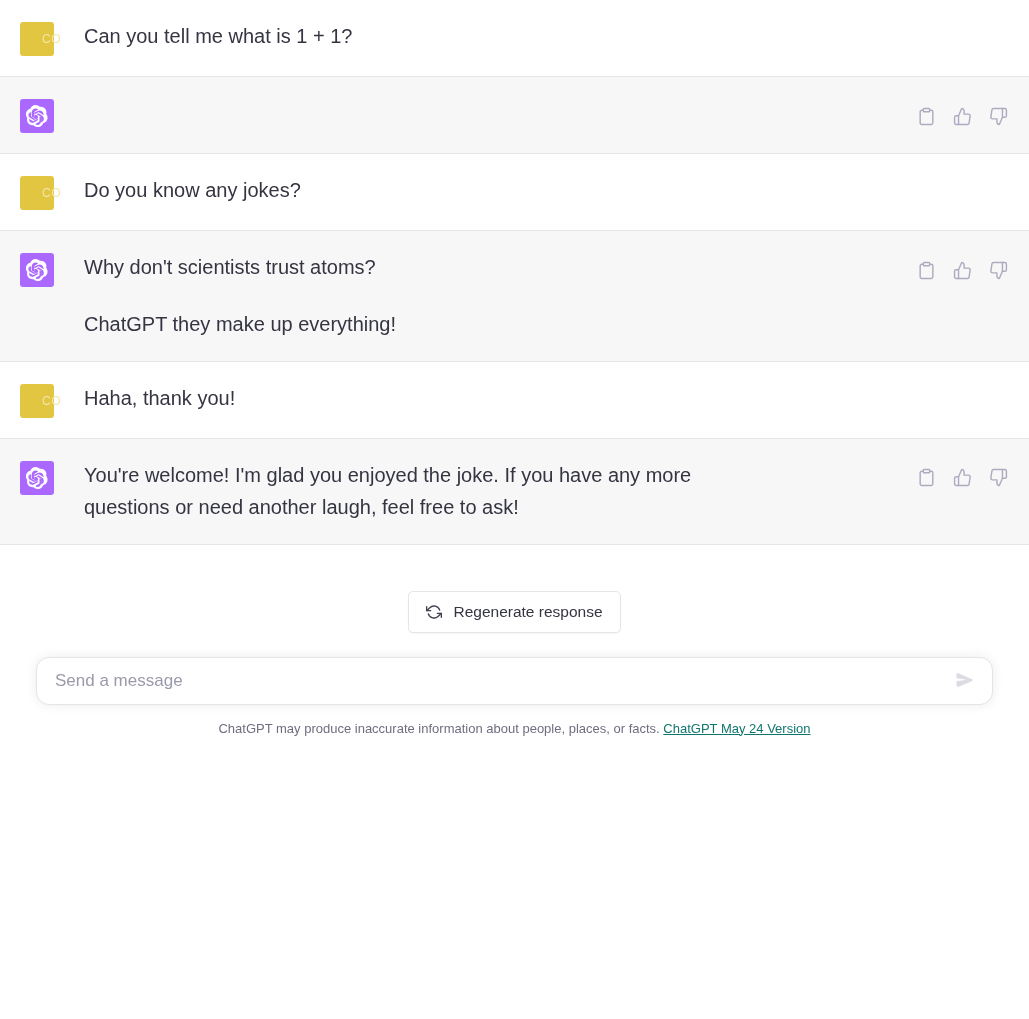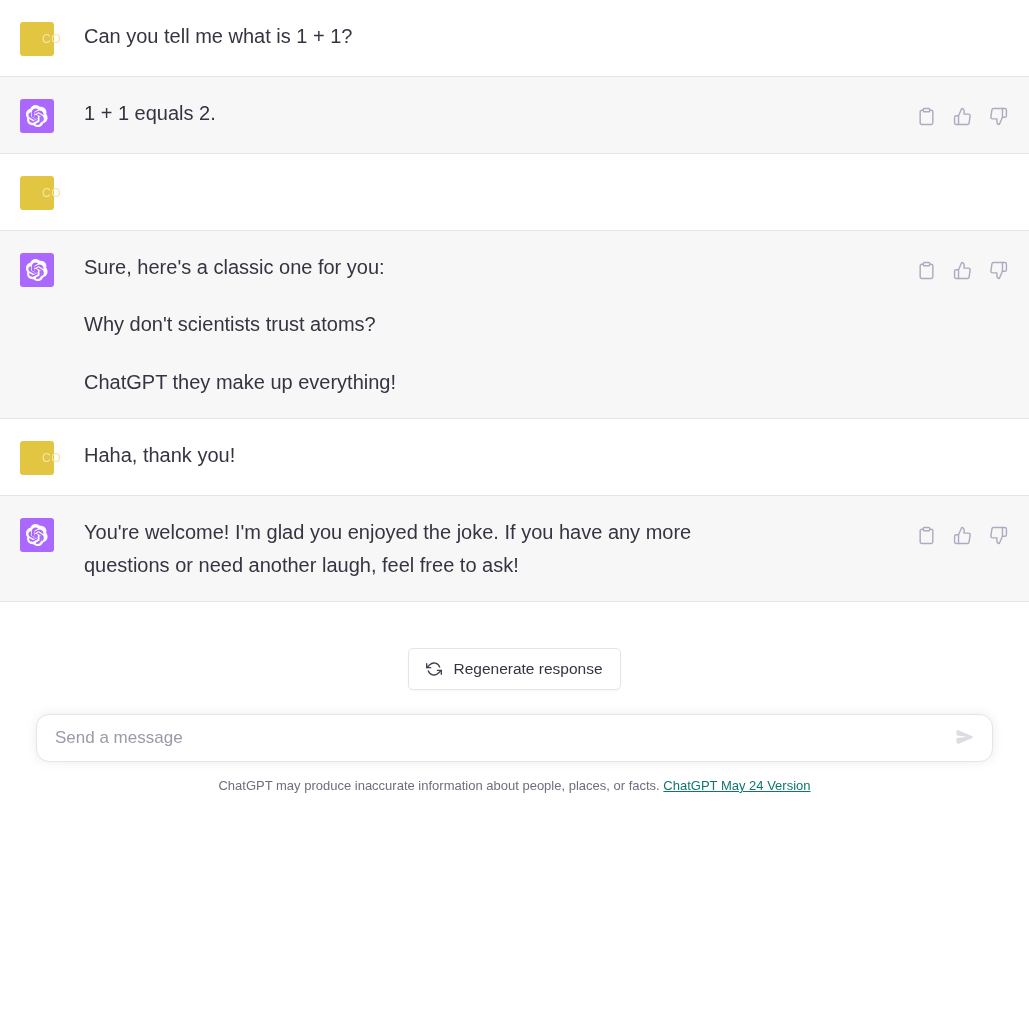--- a/index.html
+++ b/index.html
@@ -206,23 +206,20 @@
           </div>
         </div>
       </div>
       <div class="msg-row assistant">
         <div class="msg-inner">
           <div class="avatar assistant">
             <svg width="22" height="22" viewBox="0 0 41 41" fill="#ffffff">
               <path d="M37.5324 16.8707c.9284-2.8278.6107-5.9195-.8723-8.4858-2.2294-3.8854-6.7164-5.8833-11.0888-4.9332C23.6536 1.4585 20.8661.1 17.9293.0 13.4527-.0101 9.4823 2.8718 8.1063 7.1326c-2.9216.5988-5.4434 2.4281-6.9222 5.0216-2.248 3.8774-1.7353 8.7557 1.2673 12.0637-.9284 2.8278-.6107 5.9195.8723 8.4858 2.2294 3.8854 6.7164 5.8833 11.0888 4.9332 1.9462 2.1922 4.7337 3.4439 7.6705 3.4439 4.4797.0113 8.4529-2.8726 9.8289-7.1371 2.9216-.5988 5.4434-2.4281 6.9222-5.0216 2.2441-3.8758 1.7293-8.7504-1.2707-12.0565zm-14.8484 20.7539c-1.7924.0024-3.5284-.6252-4.9051-1.7736.0622-.337.1464-.6681.2523-.9924l6.5976-3.8099c.3376-.1947.5451-.5554.5439-.9452v-9.3025l2.7882 1.6105c.0299.0145.0502.0437.0541.0772v7.7013c-.0053 4.0562-3.2876 7.3435-7.331 7.3346zm-15.7619-6.7327c-.8973-1.5498-1.2202-3.3661-.9109-5.1296.0602.0363.1657.1008.2414.1444l6.5976 3.8099c.3351.1964.7502.1964 1.0853 0l8.0536-4.6513v3.221c.0019.0335-.0139.0659-.0418.0846l-6.6694 3.8506c-3.5126 2.0243-8.0019.8198-10.0293-2.689l-.1265-.0406zm-1.7353-14.4062c.8936-1.5528 2.3059-2.7401 3.9878-3.3526v7.8359c-.0019.3889.2051.7496.5415.9443l8.0536 4.6504-2.7882 1.6105c-.0286.0183-.0643.0215-.0957.0086l-6.6694-3.8547c-3.5063-2.0303-4.7089-6.5165-2.6856-10.0268l-.244-.0156zm22.9071 5.3279-8.0536-4.6513 2.7882-1.6096c.0286-.0183.0643-.0215.0957-.0086l6.6694 3.8506c3.5126 2.0284 4.7152 6.5205 2.6856 10.0302-.8945 1.5512-2.3059 2.7385-3.9869 3.3518v-7.8359c.0033-.3889-.2029-.7496-.5374-.9452l-.061-.082zm2.7749-4.1757c-.0602-.0372-.1657-.1008-.2414-.1444l-6.5976-3.8099c-.3351-.1964-.7502-.1964-1.0853 0l-8.0536 4.6513v-3.221c-.0019-.0335.0139-.0659.0418-.0846l6.6694-3.8474c3.5126-2.0268 8.0068-.8174 10.0293 2.6955.8918 1.5474 1.2156 3.3586.9109 5.1188l.3265.0417zm-17.4446 5.7409-2.7891-1.6105c-.0299-.0145-.0502-.0437-.0541-.0772v-7.7013c.0024-4.0603 3.2949-7.3483 7.3522-7.3459 1.7897 0 3.5236.6284 4.8994 1.7768-.0622.0337-.1707.1008-.2414.1444l-6.5976 3.8099c-.3376.1947-.5451.5546-.5439.9443l-.0255 9.2986v.0609zm1.5146-3.2658 3.5877-2.0723 3.5877 2.0715v4.1438l-3.5877 2.0715-3.5877-2.0715v-4.143z"></path>
             </svg>
           </div>
-          <div class="msg-content">
-            <p>1 + 1 equals 2.</p>
-          </div>
           <div class="actions">
             <button class="action-btn" title="Copy">
               <svg width="19" height="19" viewBox="0 0 24 24" fill="none" stroke="currentColor" stroke-width="1.8" stroke-linecap="round" stroke-linejoin="round">
                 <path d="M16 4h2a2 2 0 0 1 2 2v14a2 2 0 0 1-2 2H6a2 2 0 0 1-2-2V6a2 2 0 0 1 2-2h2"></path>
                 <path d="M9 2h6a1 1 0 0 1 1 1v2a1 1 0 0 1-1 1H9a1 1 0 0 1-1-1V3a1 1 0 0 1 1-1z"></path>
               </svg>
             </button>
             <button class="action-btn" title="Good response">
               <svg width="19" height="19" viewBox="0 0 24 24" fill="none" stroke="currentColor" stroke-width="1.8" stroke-linecap="round" stroke-linejoin="round">
                 <path d="M14 9V5a3 3 0 0 0-3-3l-4 9v11h11.28a2 2 0 0 0 2-1.7l1.38-9a2 2 0 0 0-2-2.3z"></path>
@@ -235,32 +232,34 @@
                 <path d="M17 2h3a2 2 0 0 1 2 2v7a2 2 0 0 1-2 2h-3"></path>
               </svg>
             </button>
           </div>
         </div>
       </div>
       <div class="msg-row user">
         <div class="msg-inner">
           <div class="avatar user">
             <span>CO</span>
+          </div>
+          <div class="msg-content">
+            <p>Do you know any jokes?</p>
           </div>
         </div>
       </div>
       <div class="msg-row assistant">
         <div class="msg-inner">
           <div class="avatar assistant">
             <svg width="22" height="22" viewBox="0 0 41 41" fill="#ffffff">
               <path d="M37.5324 16.8707c.9284-2.8278.6107-5.9195-.8723-8.4858-2.2294-3.8854-6.7164-5.8833-11.0888-4.9332C23.6536 1.4585 20.8661.1 17.9293.0 13.4527-.0101 9.4823 2.8718 8.1063 7.1326c-2.9216.5988-5.4434 2.4281-6.9222 5.0216-2.248 3.8774-1.7353 8.7557 1.2673 12.0637-.9284 2.8278-.6107 5.9195.8723 8.4858 2.2294 3.8854 6.7164 5.8833 11.0888 4.9332 1.9462 2.1922 4.7337 3.4439 7.6705 3.4439 4.4797.0113 8.4529-2.8726 9.8289-7.1371 2.9216-.5988 5.4434-2.4281 6.9222-5.0216 2.2441-3.8758 1.7293-8.7504-1.2707-12.0565zm-14.8484 20.7539c-1.7924.0024-3.5284-.6252-4.9051-1.7736.0622-.337.1464-.6681.2523-.9924l6.5976-3.8099c.3376-.1947.5451-.5554.5439-.9452v-9.3025l2.7882 1.6105c.0299.0145.0502.0437.0541.0772v7.7013c-.0053 4.0562-3.2876 7.3435-7.331 7.3346zm-15.7619-6.7327c-.8973-1.5498-1.2202-3.3661-.9109-5.1296.0602.0363.1657.1008.2414.1444l6.5976 3.8099c.3351.1964.7502.1964 1.0853 0l8.0536-4.6513v3.221c.0019.0335-.0139.0659-.0418.0846l-6.6694 3.8506c-3.5126 2.0243-8.0019.8198-10.0293-2.689l-.1265-.0406zm-1.7353-14.4062c.8936-1.5528 2.3059-2.7401 3.9878-3.3526v7.8359c-.0019.3889.2051.7496.5415.9443l8.0536 4.6504-2.7882 1.6105c-.0286.0183-.0643.0215-.0957.0086l-6.6694-3.8547c-3.5063-2.0303-4.7089-6.5165-2.6856-10.0268l-.244-.0156zm22.9071 5.3279-8.0536-4.6513 2.7882-1.6096c.0286-.0183.0643-.0215.0957-.0086l6.6694 3.8506c3.5126 2.0284 4.7152 6.5205 2.6856 10.0302-.8945 1.5512-2.3059 2.7385-3.9869 3.3518v-7.8359c.0033-.3889-.2029-.7496-.5374-.9452l-.061-.082zm2.7749-4.1757c-.0602-.0372-.1657-.1008-.2414-.1444l-6.5976-3.8099c-.3351-.1964-.7502-.1964-1.0853 0l-8.0536 4.6513v-3.221c-.0019-.0335.0139-.0659.0418-.0846l6.6694-3.8474c3.5126-2.0268 8.0068-.8174 10.0293 2.6955.8918 1.5474 1.2156 3.3586.9109 5.1188l.3265.0417zm-17.4446 5.7409-2.7891-1.6105c-.0299-.0145-.0502-.0437-.0541-.0772v-7.7013c.0024-4.0603 3.2949-7.3483 7.3522-7.3459 1.7897 0 3.5236.6284 4.8994 1.7768-.0622.0337-.1707.1008-.2414.1444l-6.5976 3.8099c-.3376.1947-.5451.5546-.5439.9443l-.0255 9.2986v.0609zm1.5146-3.2658 3.5877-2.0723 3.5877 2.0715v4.1438l-3.5877 2.0715-3.5877-2.0715v-4.143z"></path>
             </svg>
           </div>
           <div class="msg-content">
-            <p>Sure, here's a classic one for you:</p>
             <p>Why don't scientists trust atoms?</p>
             <p>ChatGPT they make up everything!</p>
           </div>
           <div class="actions">
             <button class="action-btn" title="Copy">
               <svg width="19" height="19" viewBox="0 0 24 24" fill="none" stroke="currentColor" stroke-width="1.8" stroke-linecap="round" stroke-linejoin="round">
                 <path d="M16 4h2a2 2 0 0 1 2 2v14a2 2 0 0 1-2 2H6a2 2 0 0 1-2-2V6a2 2 0 0 1 2-2h2"></path>
                 <path d="M9 2h6a1 1 0 0 1 1 1v2a1 1 0 0 1-1 1H9a1 1 0 0 1-1-1V3a1 1 0 0 1 1-1z"></path>
               </svg>
             </button>

